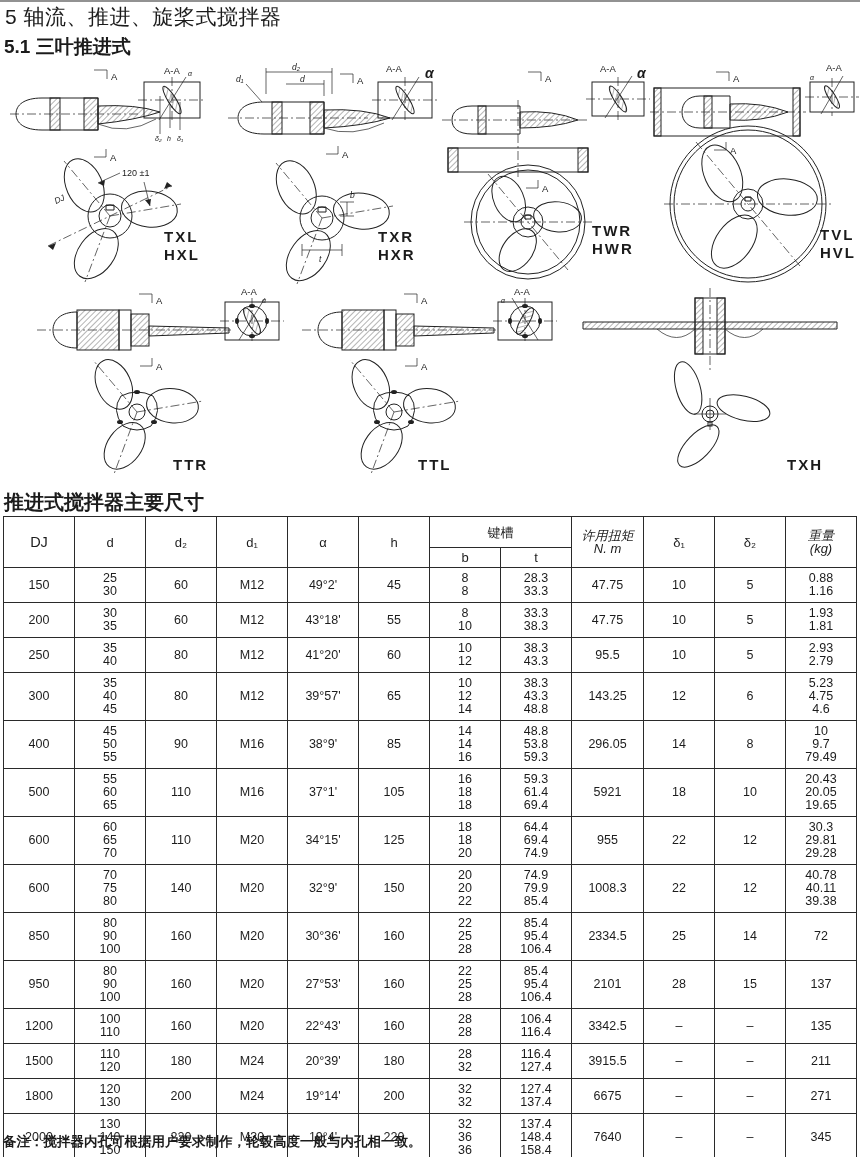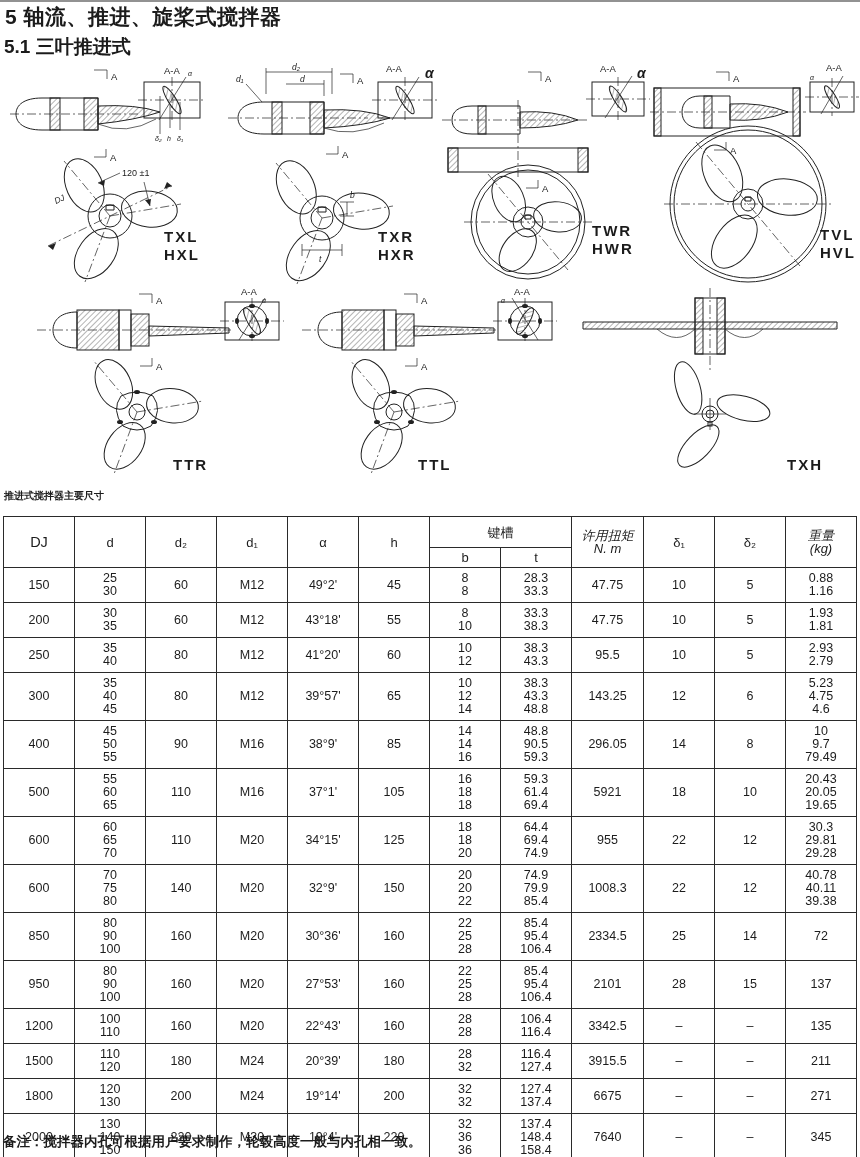--- a/index.html
+++ b/index.html
@@ -2,23 +2,23 @@
 <html><head>
 <meta charset="utf-8">
 <style>
   html,body{margin:0;padding:0;}
   body{
     width:860px;height:1157px;position:relative;background:#ffffff;
     font-family:"Liberation Sans","DejaVu Sans",sans-serif;color:#1b1b1b;
     overflow:hidden;
   }
   .top-edge{position:absolute;top:0;left:0;width:860px;height:2px;background:#4a4a4a;opacity:.6;}
-  .title{position:absolute;left:5px;top:3px;font-size:21px;font-weight:bold;letter-spacing:.5px;}
+  .title{position:absolute;left:5px;top:3px;font-size:21px;font-weight:normal;letter-spacing:.5px;}
   .subtitle{position:absolute;left:4px;top:34px;font-size:19px;font-weight:bold;}
-  .caption{position:absolute;left:4px;top:489px;font-size:10px;font-weight:bold;}
+  .caption{position:absolute;left:4px;top:489px;font-size:20px;font-weight:bold;}
   .footnote{position:absolute;left:3px;top:1133px;font-size:13.5px;font-weight:bold;}
   svg{position:absolute;overflow:visible;}
   
   .st{stroke:#222;fill:none;stroke-width:1;}
   .hs{stroke:#222;stroke-width:1;}        
   .cl{stroke:#222;fill:none;stroke-width:.7;stroke-dasharray:9 3 2 3;} 
   .tn{stroke:#222;fill:none;stroke-width:.7;}
   .dot{fill:#222;stroke:none;}
   svg text{fill:#1b1b1b;stroke:none;font-family:"Liberation Sans","DejaVu Sans",sans-serif;}
   .an{font-size:9.5px;}
@@ -679,21 +679,21 @@
         <td>
           <div>85</div>
         </td>
         <td>
           <div>14</div>
           <div>14</div>
           <div>16</div>
         </td>
         <td>
           <div>48.8</div>
-          <div>90.5</div>
+          <div>53.8</div>
           <div>59.3</div>
         </td>
         <td>
           <div>296.05</div>
         </td>
         <td>
           <div>14</div>
         </td>
         <td>
           <div>8</div>

